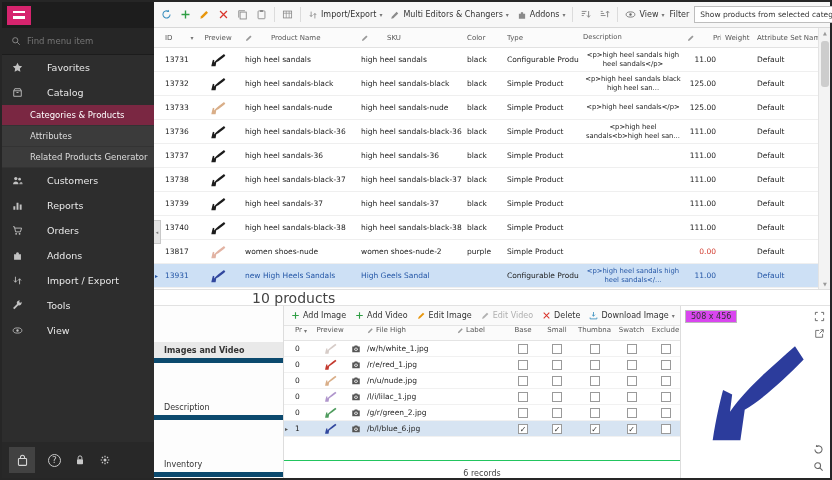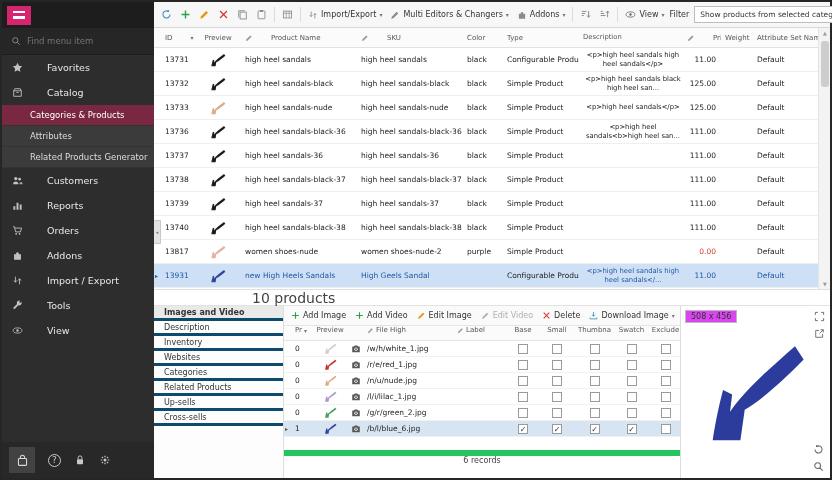--- a/index.html
+++ b/index.html
@@ -59,21 +59,21 @@
   .hic { color:#999; display:flex; }
   .vscroll { width:12px; flex:none; background:#f3f3f3; border-left:1px solid #e3e3e3; position:relative; }
   .vthumb { position:absolute; top:13px; left:2px; width:8px; height:46px; background:#cdcdcd; border-radius:3px; cursor:pointer; }
   .varr { position:absolute; left:0; width:12px; text-align:center; font-size:5px; color:#999; }
   .collapse-tab { position:absolute; left:0; top:192px; width:7px; height:24px; background:#e3e3e3; border:1px solid #c8c8c8; border-left:none; font-size:5px; color:#777; display:flex; align-items:center; justify-content:center; cursor:pointer; }
   .pstatus { height:16px; flex:none; display:flex; align-items:center; padding-left:98px; font-size:14px; color:#444; background:#fff; border-bottom:1px solid #e2e2e2; }
 
   
   .bottom { flex:1; display:flex; min-height:0; }
   .tabs { width:130px; flex:none; border-right:1px solid #ddd; background:#fdfdfd; font-size:8px; color:#333; }
-  .tab { height:15px; display:flex; align-items:center; padding-left:10px; border-bottom:3px solid #0c4a6e; cursor:pointer; }
+  .tab { height:21px; display:flex; align-items:center; padding-left:10px; border-bottom:5px solid #0c4a6e; cursor:pointer;margin-top:36px; }
   .tab.active { background:#e9e9e9; font-weight:bold; }
   .images { flex:1; min-width:0; display:flex; flex-direction:column; border-right:1px solid #ddd; }
   .img-toolbar { height:20px; flex:none; display:flex; align-items:center; gap:9px; padding:0 7px; border-bottom:1px solid #e4e4e4; background:#fafafa; font-size:8px; color:#333; }
   .itb { display:flex; align-items:center; gap:3px; white-space:nowrap; cursor:pointer; }
   .itb.disabled { color:#b0b0b0; cursor:default; }
   .dhead { height:15px; flex:none; display:flex; align-items:flex-start; background:#fbfbfb; border-bottom:1px solid #e4e4e4; font-size:7px; color:#555; }
   .dhead .dc { display:flex; align-items:center; gap:2px; }
   .drow { height:16px; flex:none; display:flex; align-items:center; border-bottom:1px solid #f1f1f1; font-size:7.5px; color:#222; cursor:pointer; background:#fff; }
   .drow.sel { background:#d7e4f2; }
   .dc { padding-left:3px; overflow:hidden; white-space:nowrap; flex:none; }
@@ -83,21 +83,21 @@
   .d-prev { width:36px; display:flex; justify-content:center; padding-left:0; }
   .d-cam { width:16px; display:flex; justify-content:center; padding-left:0; color:#555; }
   .d-file { width:90px; }
   .d-label { width:52px; }
   .d-chk { width:34px; display:flex; justify-content:center; padding-left:0; }
   .d-thumb { width:38px; }
   .d-swatch { width:36px; }
   .d-excl { flex:1; }
   .dhead .d-chk,.dhead .d-thumb,.dhead .d-swatch,.dhead .d-excl { justify-content:center; display:flex; }
   .cb { width:10px; height:10px; border:1px solid #9a9a9a; background:#fff; display:inline-block; font-size:8px; line-height:9px; text-align:center; color:#333; cursor:pointer; }
-  .img-status { margin-top:auto; height:28px; flex:none; display:flex; align-items:flex-start; justify-content:center; font-size:8px; color:#444; border-top:6px solid #22c55e; }
+  .img-status { margin-top:auto; height:18px; flex:none; display:flex; align-items:flex-end; justify-content:center; font-size:8px; color:#444; border-top:1px solid #22c55e; }
 
   
   .preview { width:149px; flex:none; position:relative; background:#fff; display:flex; align-items:center; justify-content:center; }
   .size-badge { position:absolute; top:4px; left:4px; border:1px solid #bbb; background:#d946ef; font-size:8px; color:#333; padding:1px 5px; }
   .pv-tr { position:absolute; top:5px; right:5px; display:flex; flex-direction:column; gap:6px; color:#666; }
   .pv-br { position:absolute; bottom:6px; right:6px; display:flex; flex-direction:column; gap:6px; color:#666; }
   .pv-ic { cursor:pointer; display:flex; }
 </style>
 </head>
 <body>

